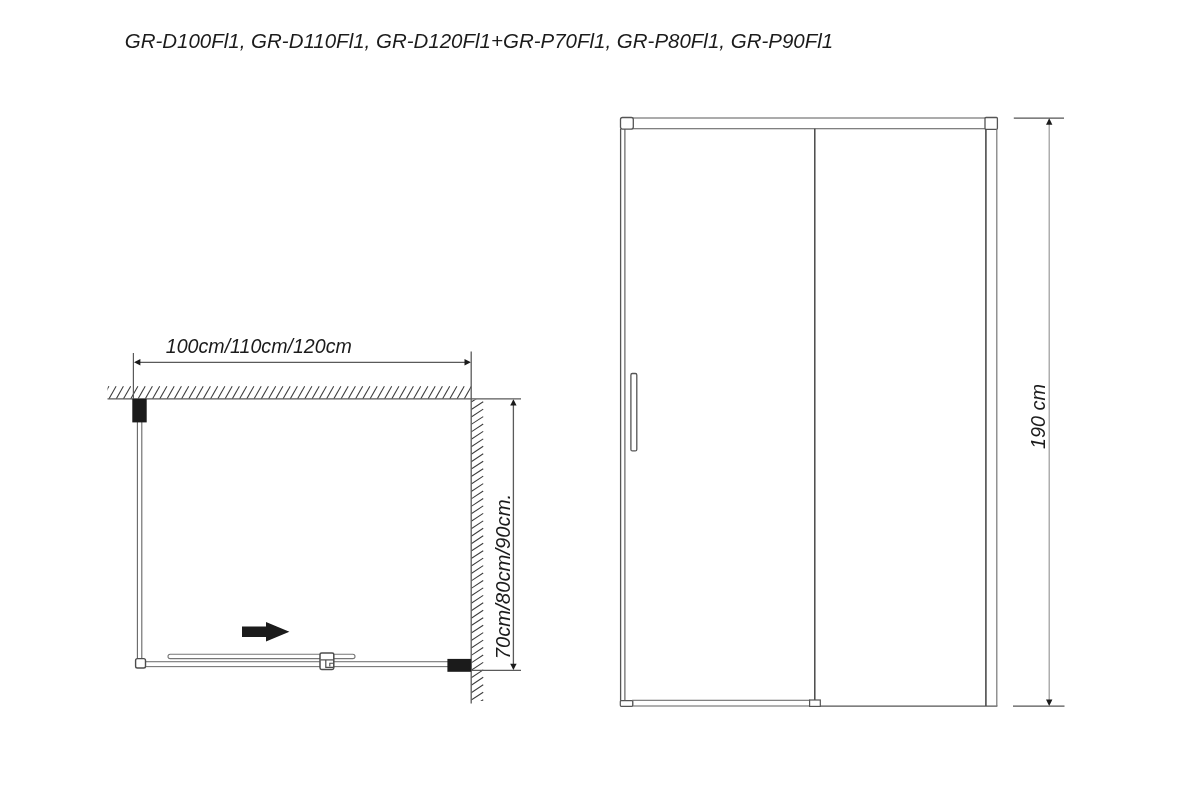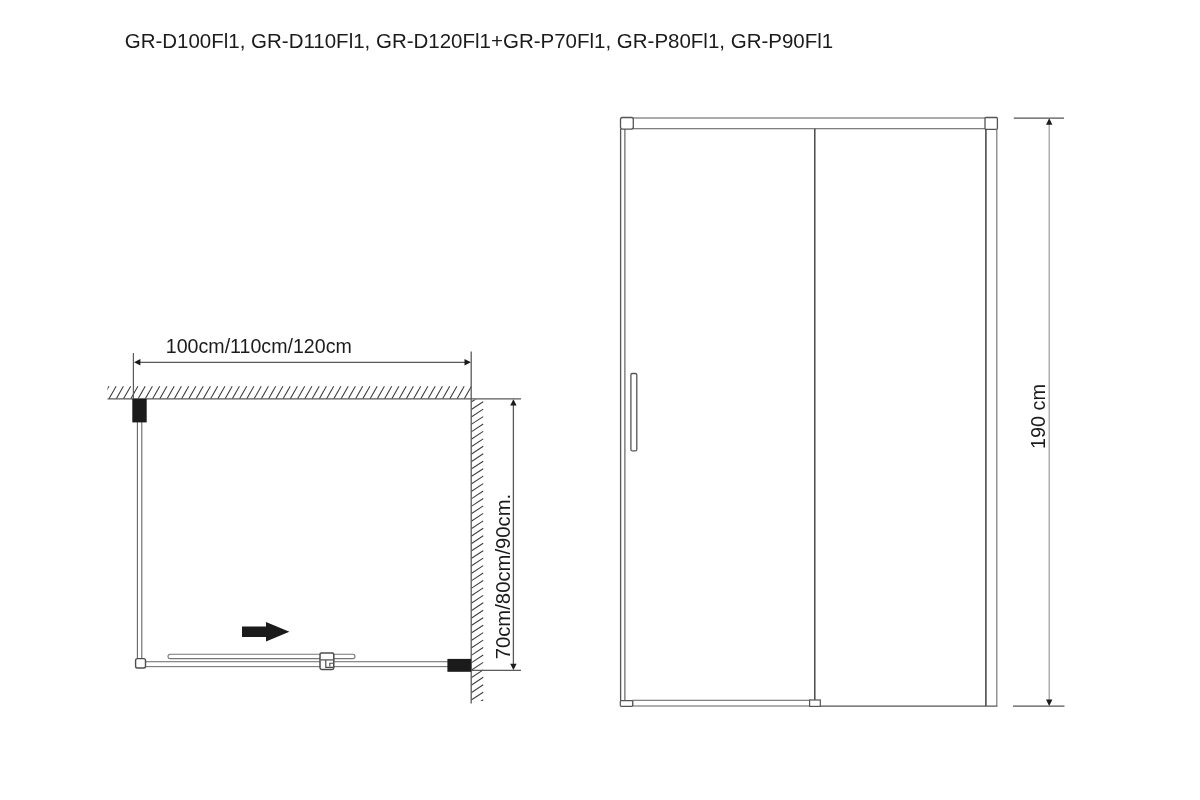--- a/index.html
+++ b/index.html
@@ -1,18 +1,18 @@
 <!DOCTYPE html>
 <html><head>
 <meta charset="utf-8">
 <title>GR sliding door diagram</title>
 <style>
   html,body{margin:0;padding:0;background:#ffffff;}
   .page{position:relative;width:1200px;height:800px;background:#ffffff;overflow:hidden;
-        font-family:"Liberation Sans",sans-serif;}
+        font-family:"Liberation Sans",sans-serif;font-style:italic;}
   svg text{font-family:"Liberation Sans",sans-serif;fill:#1b1b1b;}
 </style>
 </head>
 <body>
 <div class="page">
 <svg width="1200" height="800" viewBox="0 0 1200 800">
 
   <rect x="0" y="0" width="1200" height="800" fill="#ffffff"></rect>
 
   <text x="124.7" y="48" font-size="20.4" textLength="708.5" lengthAdjust="spacingAndGlyphs">GR-D100Fl1, GR-D110Fl1, GR-D120Fl1+GR-P70Fl1, GR-P80Fl1, GR-P90Fl1</text>

